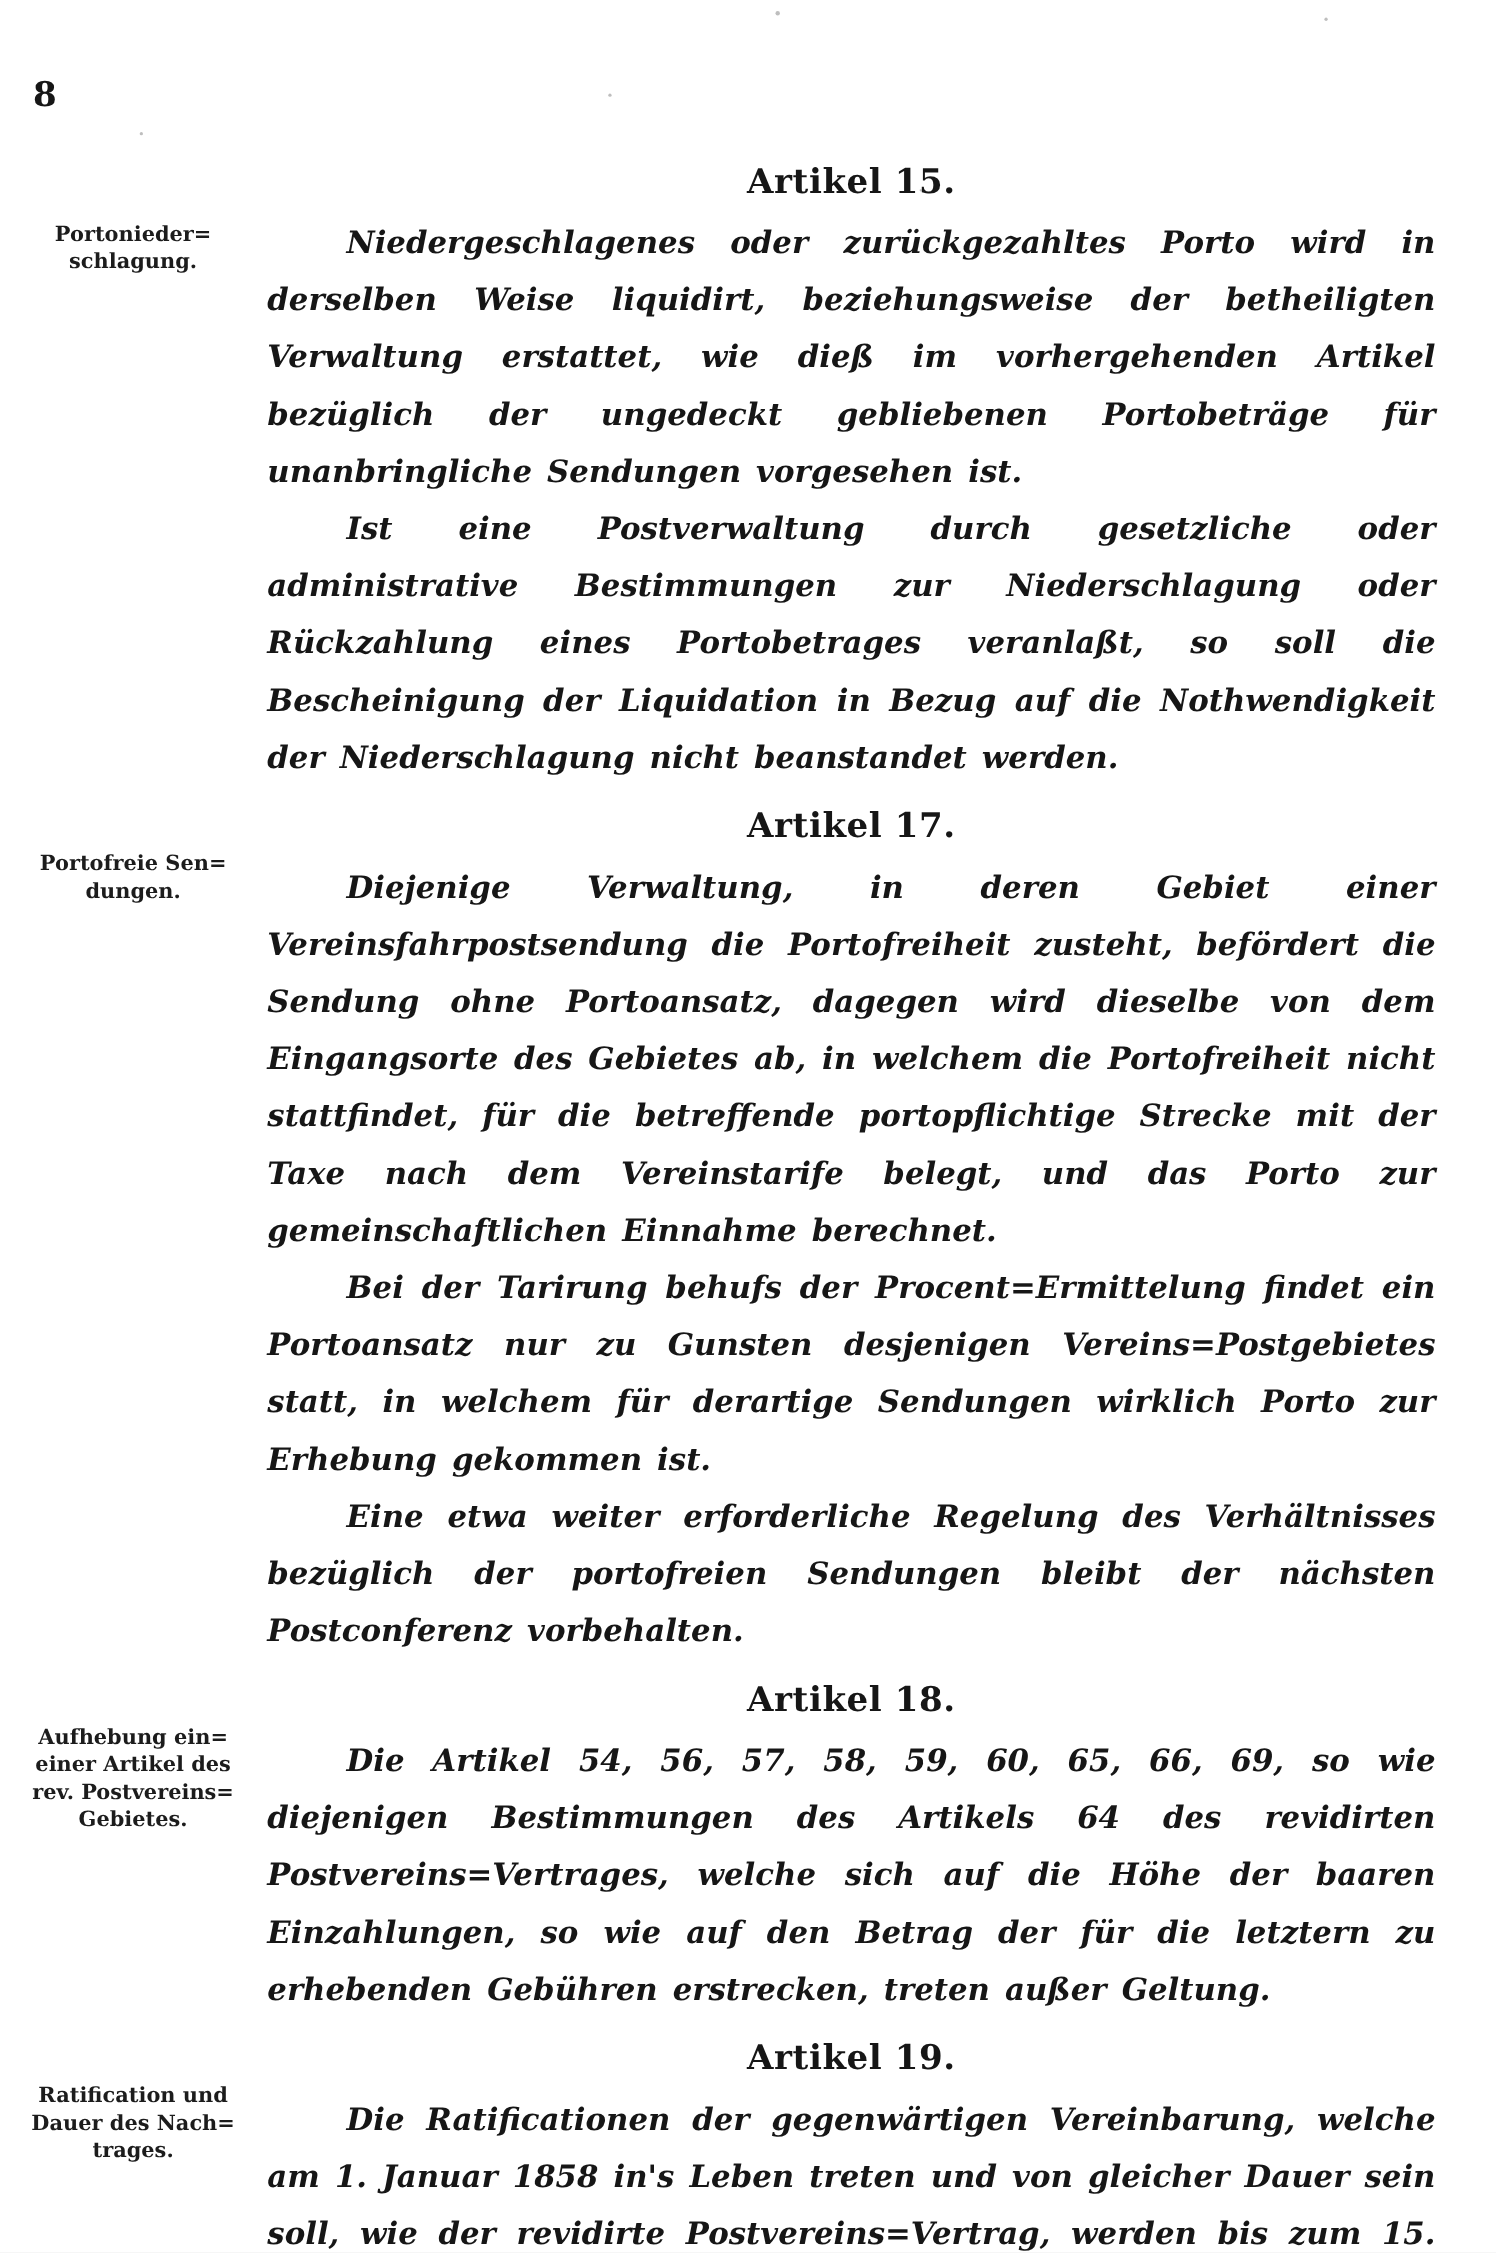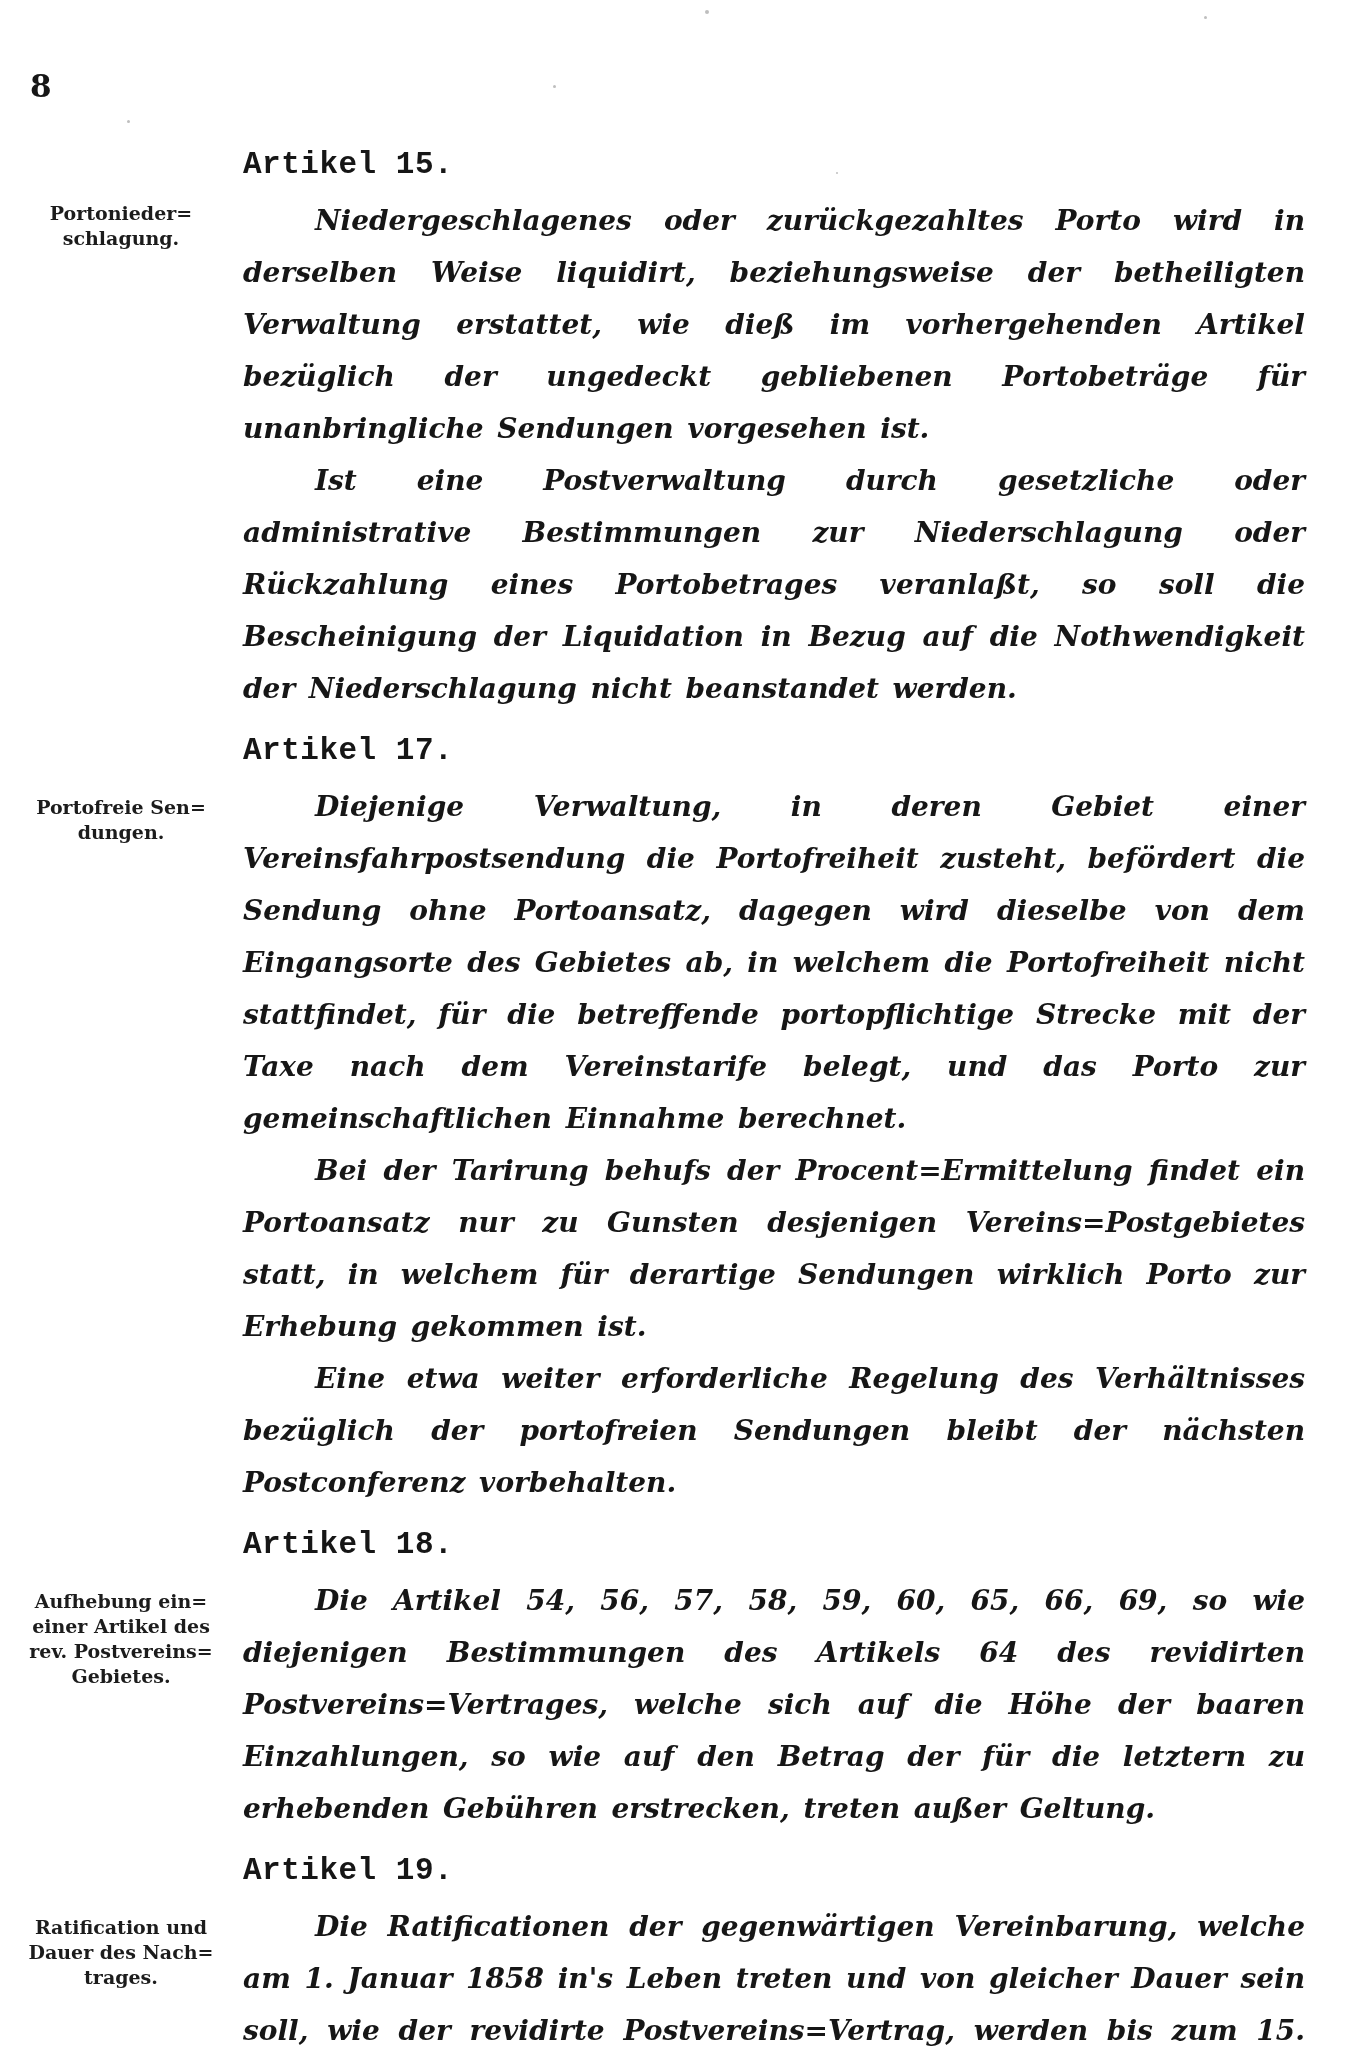--- a/index.html
+++ b/index.html
@@ -19,44 +19,43 @@
   .body-col{
     position:absolute;left:243px;top:0;
     width:1062px;
     padding-top:145px;
   }
   .article{position:relative;}
   .article + .article{padding-top:16px;}
   .article-heading{
     margin:0 0 10px 0;
     font-size:31px;font-weight:700;
-    text-align:left;
+    text-align:center;
     letter-spacing:0.5px;
     line-height:40px;
-    font-family:Liberation Mono, monospace;
   }
   .article-paragraph{
     margin:0;
     font-size:28px;font-weight:700;
     line-height:52px;
     text-align:justify;
     text-indent:72px;
     word-spacing:0.14em;
     font-style:italic;
   }
   .margin-note{
     position:absolute;
     left:-228px;width:212px;
     text-align:center;
     font-size:19px;font-weight:700;
     line-height:25px;
     color:#1c1c1c;
   }
   .article:first-of-type .margin-note{top:56px;}
-  .article:not(:first-of-type) .margin-note{top:80px;}
+  .article:not(:first-of-type) .margin-note{top:58px;}
   .margin-note-line{display:block;}
   .speck{
     position:absolute;
     background:#555;border-radius:50%;
     opacity:0.38;
   }
 </style>
 </head>
 <body>
 

